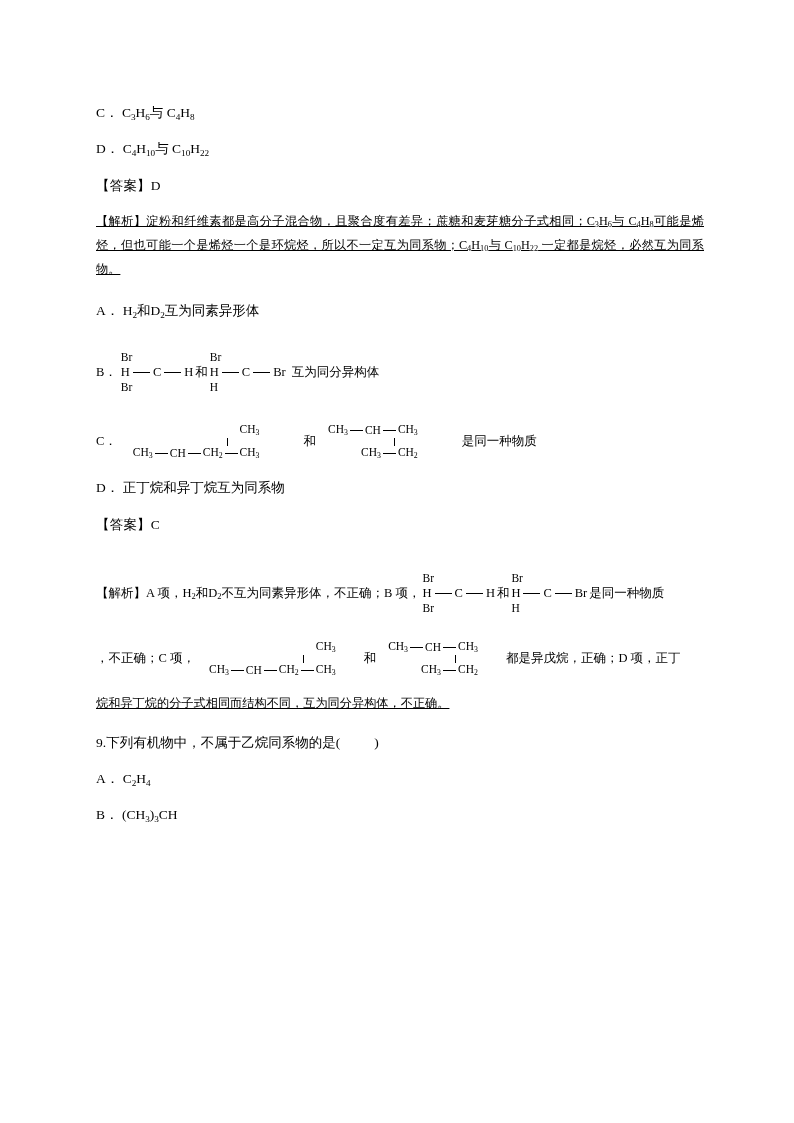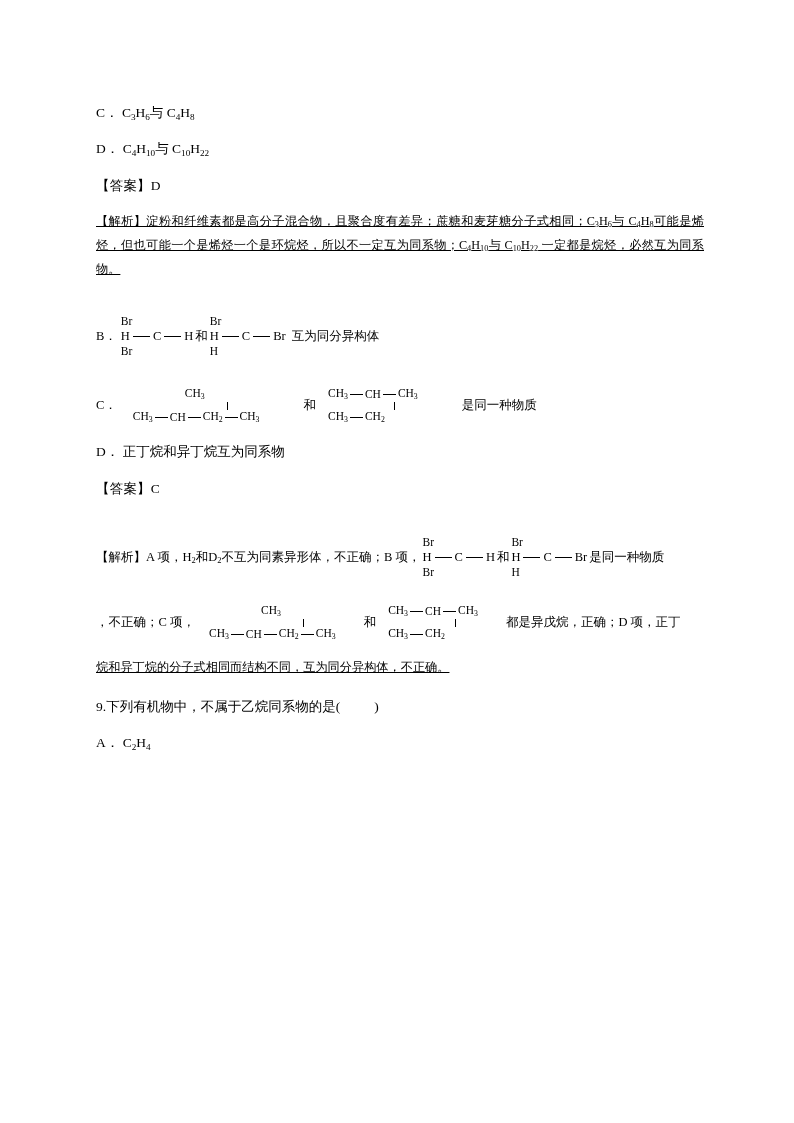--- a/index.html
+++ b/index.html
@@ -116,20 +116,21 @@
     vertical-align: middle;
     font-size: 11.5px;
     line-height: 1.1;
     margin: 0 4px;
   }
   .skel .srow {
     display: flex;
     align-items: center;
     white-space: nowrap;
     height: 15px;
+    justify-content: flex-end;
   }
   .skel .srow.upper {
     height: 15px;
   }
   .sp { display: inline-block; }
   .gap8 { display: inline-block; width: 8px; }
   .gap24 { display: inline-block; width: 24px; }
   .gap40 { display: inline-block; width: 40px; }
 </style>
 </head>
@@ -150,20 +151,24 @@
 
     <div class="line">【答案】D</div>
 
     <div class="explain" style="margin-bottom:20px;">
       【解析】淀粉和纤维素都是高分子混合物，且聚合度有差异；蔗糖和麦芽糖分子式相同；C<sub>3</sub>H<sub>6</sub>与
       C<sub>4</sub>H<sub>8</sub>可能是烯烃，但也可能一个是烯烃一个是环烷烃，所以不一定互为同系物；C<sub>4</sub>H<sub>10</sub>与 C<sub>10</sub>H<sub>22</sub>
       一定都是烷烃，必然互为同系物。
     </div>
 
 
+    <div class="opt">
+      <span>A．</span>
+      <span>H<sub>2</sub>和D<sub>2</sub>互为同素异形体</span>
+    </div>
 
     <div class="formula-row" style="margin-top:6px; margin-bottom:16px;">
       <span class="lead">B．</span>
 
       <span class="struct">
         <span class="top">Br</span>
         <span class="vbar"></span>
         <span class="mid">
           <span class="atom">H</span>
           <span class="hbar"></span>
@@ -343,15 +348,19 @@
 
     <div class="q">
       <span>9.</span><span>下列有机物中，不属于乙烷同系物的是(</span><span class="blank"></span><span>)</span>
     </div>
 
     <div class="opt">
       <span>A．</span>
       <span>C<sub>2</sub>H<sub>4</sub></span>
     </div>
 
+    <div class="opt">
+      <span>B．</span>
+      <span>(CH<sub>3</sub>)<sub>3</sub>CH</span>
+    </div>
 
   </div>
 </div>
 
 </body></html>

